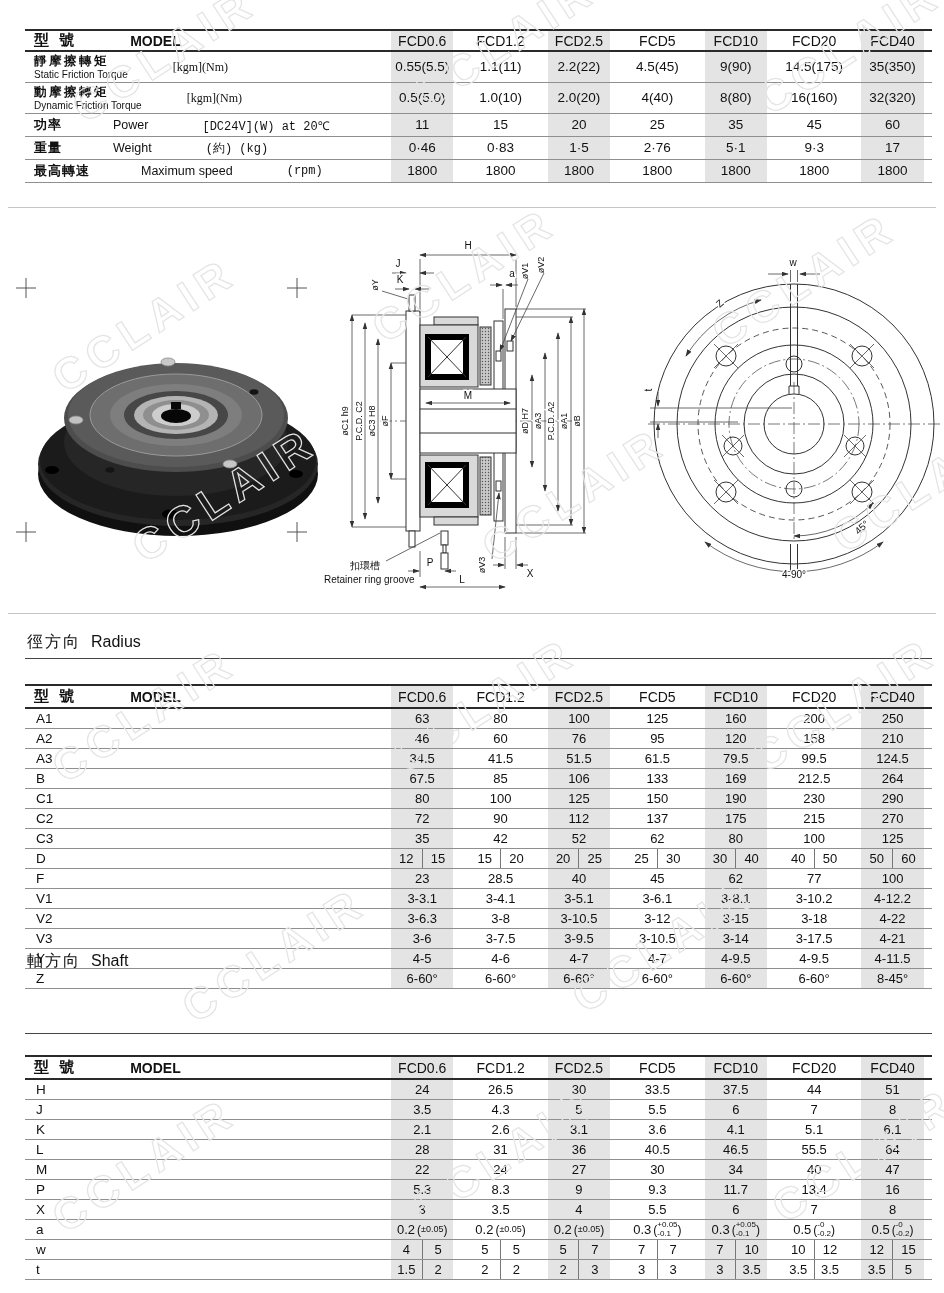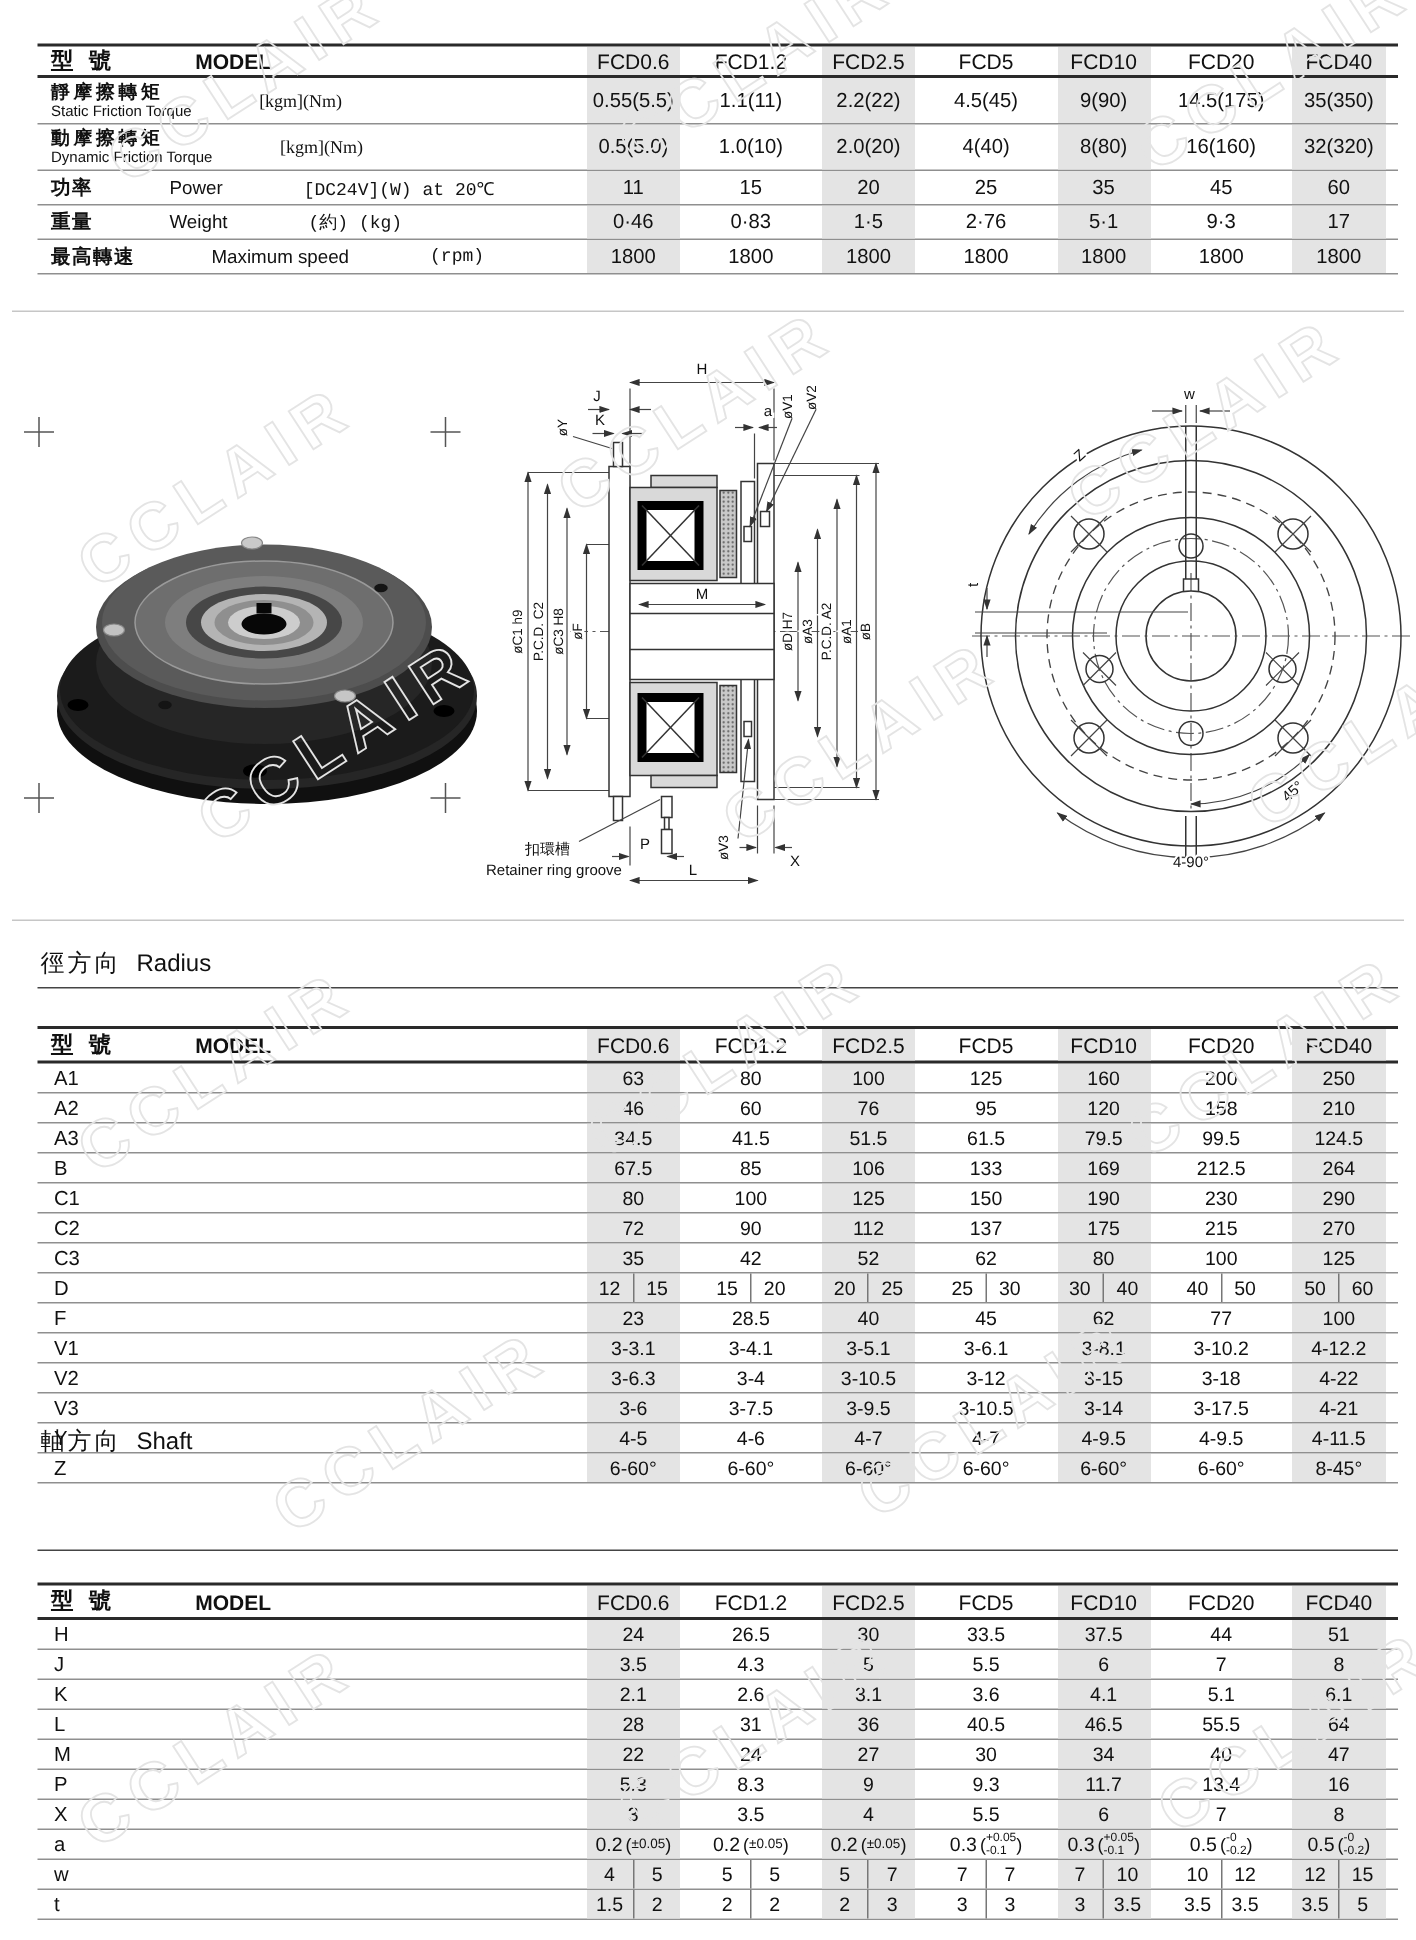--- a/index.html
+++ b/index.html
@@ -522,21 +522,21 @@
         <div class="tc">3-4.1</div>
         <div class="tc gray">3-5.1</div>
         <div class="tc">3-6.1</div>
         <div class="tc gray">3-8.1</div>
         <div class="tc">3-10.2</div>
         <div class="tc gray">4-12.2</div>
       </div>
       <div class="tr dim-row">
         <div class="lab dim-label">V2</div>
         <div class="tc gray">3-6.3</div>
-        <div class="tc">3-4</div>
+        <div class="tc">3-8</div>
         <div class="tc gray">3-10.5</div>
         <div class="tc">3-12</div>
         <div class="tc gray">3-15</div>
         <div class="tc">3-18</div>
         <div class="tc gray">4-22</div>
       </div>
       <div class="tr dim-row">
         <div class="lab dim-label">V3</div>
         <div class="tc gray">3-6</div>
         <div class="tc">3-7.5</div>

